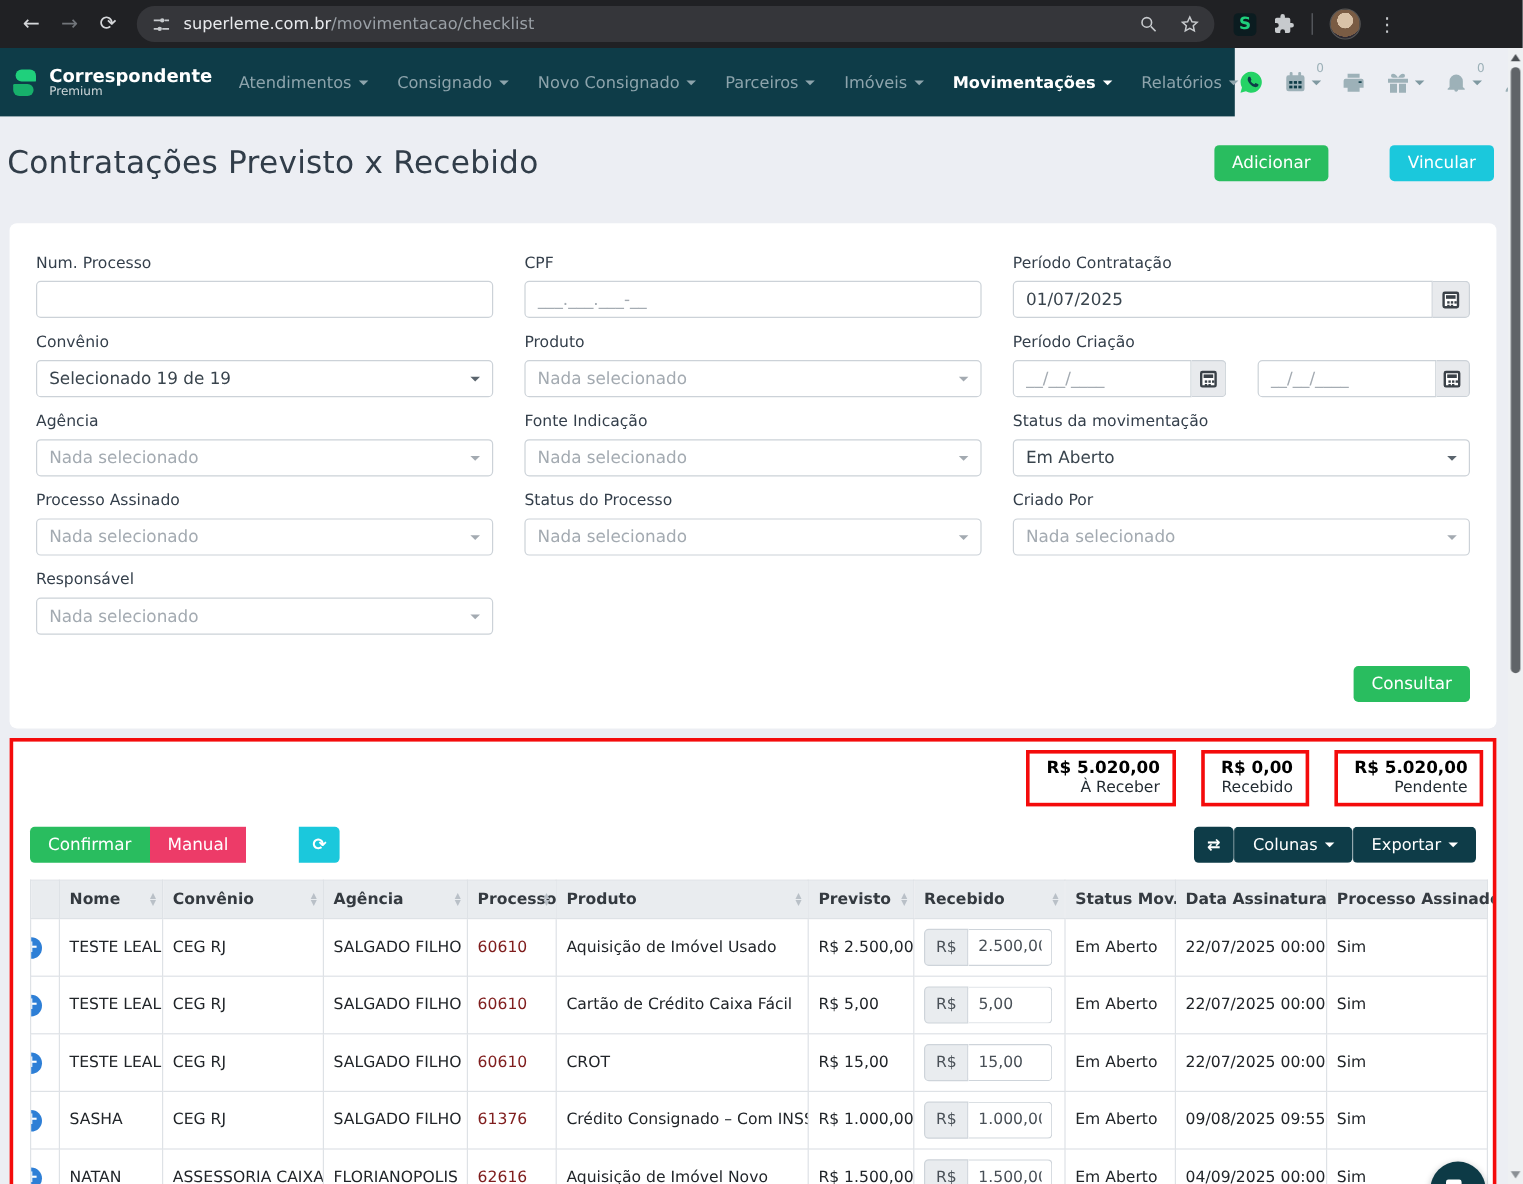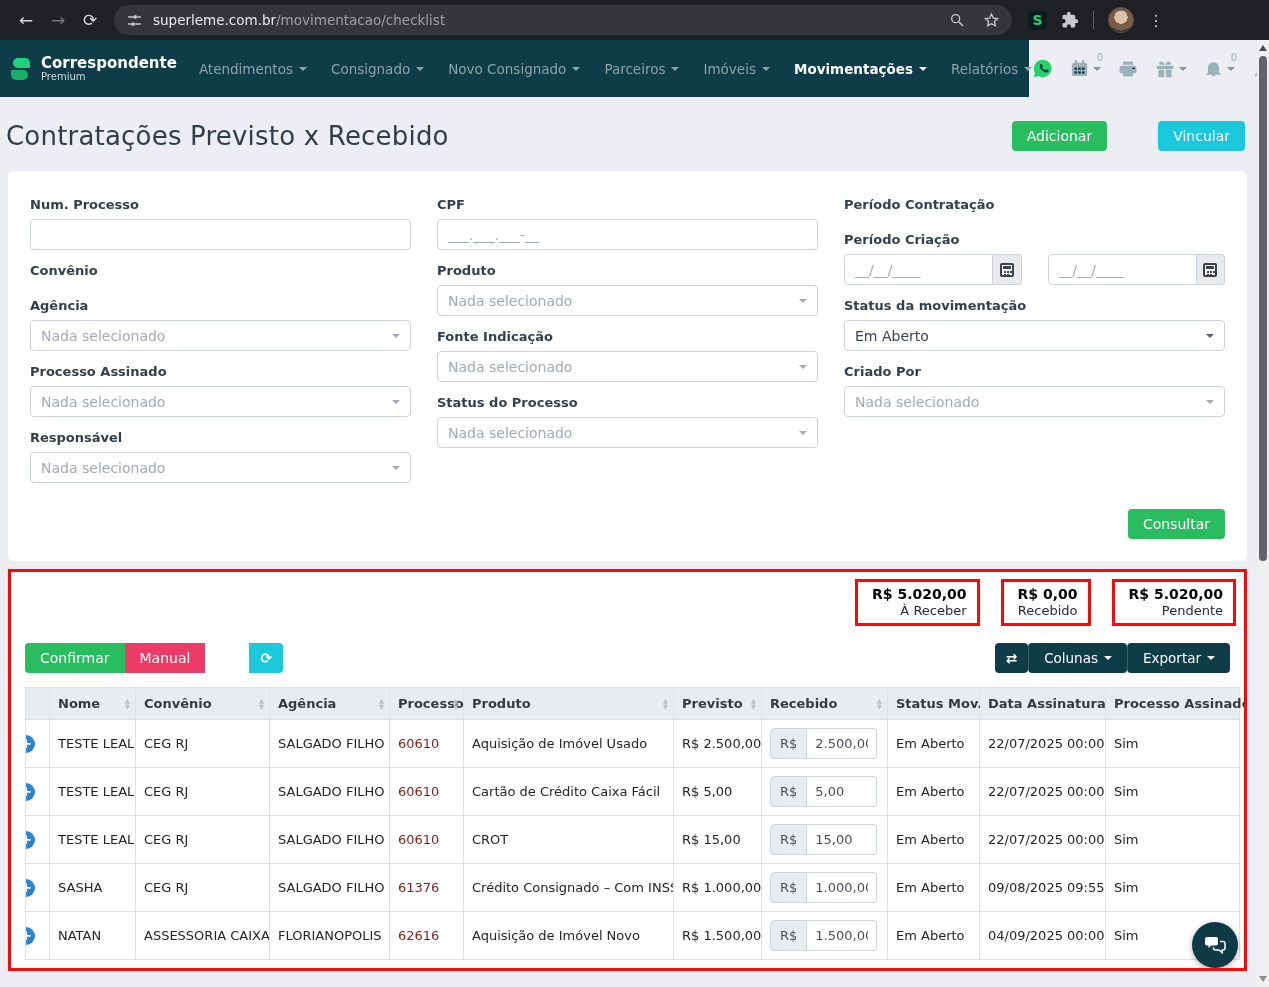--- a/index.html
+++ b/index.html
@@ -37,34 +37,34 @@
   .mitem.active { color:#ffffff; font-weight:bold; }
   .caret { width:0; height:0; border-left:4px solid transparent; border-right:4px solid transparent; border-top:4px solid #8da4ac; display:inline-block; }
   .mitem.active .caret { border-top-color:#fff; }
   .nav-icons { margin-left:auto; display:flex; align-items:center; gap:17px; }
   .nicon { position:relative; display:flex; align-items:center; gap:4px; cursor:pointer; }
   .sup0 { position:absolute; top:-7px; right:-2px; font-size:10px; color:#9db1b8; }
   .nicon .caret { border-top-color:#7f99a1; }
 
   
   .page { width:1257px; }
-  .titlerow { display:flex; align-items:center; padding:24px 12px 20px 6px;gap:11px; }
+  .titlerow { display:flex; align-items:center; padding:24px 12px 35px 6px;gap:11px; }
   .pagetitle { font-size:26px; color:#313d49; font-weight:500; letter-spacing:.2px; }
   .title-btns { margin-left:auto; display:flex; gap:7px; }
   .btn { border:none; border-radius:4px; color:#fff; font-size:14px; padding:7px 15px; cursor:pointer;
          font-family:inherit; }
   .btn-green { background:#29bd5f; }
   .btn-cyan { background:#1bc8dc;margin-left:44px; }
 
   
   .card { background:#fff; margin:0 10px 0 8px; border-radius:6px; padding:26px 22px 22px 22px; }
   .fgrid { display:flex; gap:26px; }
   .fcol { flex:1; display:flex; flex-direction:column; gap:13px; }
   .fgroup { display:flex; flex-direction:column; }
-  .flabel { font-size:13px; color:#343f4b; margin-bottom:7px;font-weight:bold; }
+  .flabel { font-size:13px; color:#343f4b; margin-bottom:7px; }
   .ftext, .fselect, .dinput { height:31px; border:1px solid #ccd2d8; border-radius:4px; font-size:14px;
           font-family:inherit; color:#39444d; padding:0 10px; background:#fff; width:100%; }
   .ftext::placeholder, .dinput::placeholder { color:#a3aab1; }
   .fselect { display:flex; align-items:center; cursor:pointer; }
   .fselect .val { flex:1; white-space:nowrap; overflow:hidden; }
   .fselect .val.muted { color:#a3aab1; }
   .fselect .caret { border-top-color:#5a646d; }
   .fselect .caret.muted { border-top-color:#a3aab1; }
   .dpair { display:flex; gap:26px; }
   .dgroup { flex:1; display:flex; }
@@ -258,20 +258,24 @@
 
   <div class="card">
     <div class="fgrid">
       <div class="fcol">
         <div class="fgroup">
           <label class="flabel">Num. Processo</label>
           <input class="ftext" value="" style="">
         </div>
         <div class="fgroup">
           <label class="flabel">Convênio</label>
+          <div class="fselect">
+            <span class="val">Selecionado 19 de 19</span>
+            <span class="caret"></span>
+          </div>
         </div>
         <div class="fgroup">
           <label class="flabel">Agência</label>
           <div class="fselect">
             <span class="val muted">Nada selecionado</span>
             <span class="caret muted"></span>
           </div>
         </div>
         <div class="fgroup">
           <label class="flabel">Processo Assinado</label>
@@ -312,20 +316,26 @@
           <div class="fselect">
             <span class="val muted">Nada selecionado</span>
             <span class="caret muted"></span>
           </div>
         </div>
       </div>
       <div class="fcol">
         <div class="fgroup">
           <label class="flabel">Período Contratação</label>
           <div class="dpair">
+            <div class="dgroup">
+              <input class="dinput" value="01/07/2025" style="">
+              <span class="daddon">
+                  <span class="cal-icon"></span>
+                </span>
+            </div>
           </div>
         </div>
         <div class="fgroup">
           <label class="flabel">Período Criação</label>
           <div class="dpair">
             <div class="dgroup">
               <input class="dinput" placeholder="__/__/____" style="">
               <span class="daddon">
                   <span class="cal-icon"></span>
                 </span>

